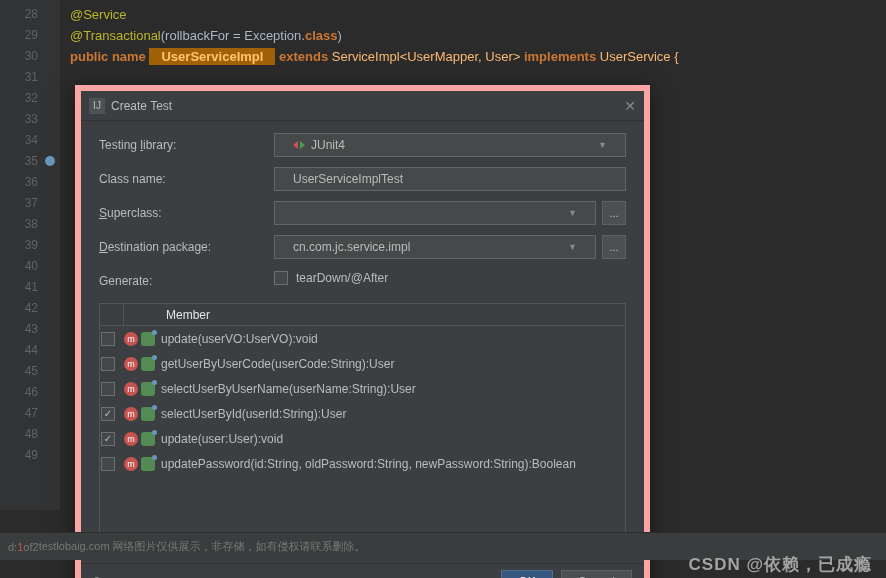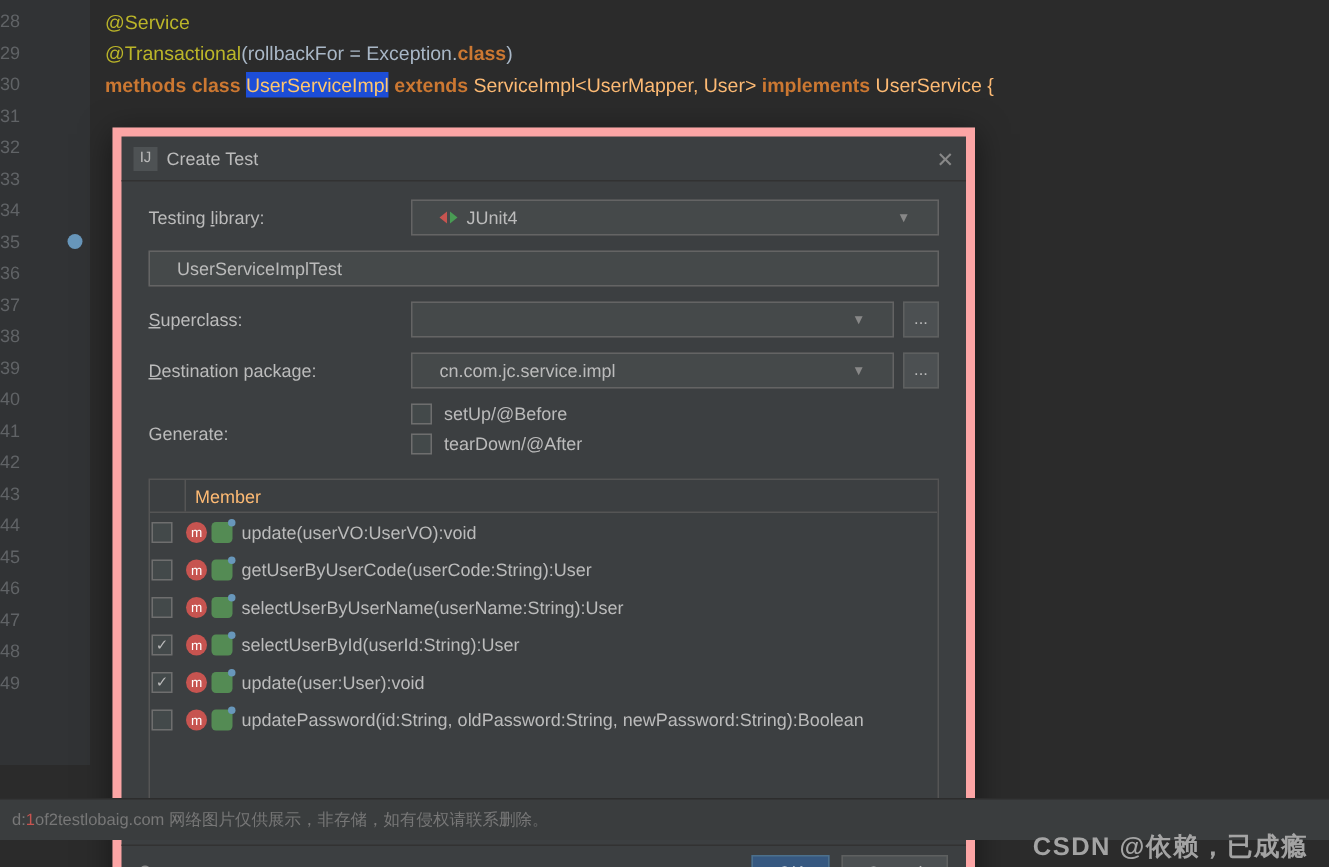--- a/index.html
+++ b/index.html
@@ -1,44 +1,44 @@
 <!DOCTYPE html>
 <html><head>
 <meta charset="utf-8">
 <style>
 * { box-sizing: border-box; margin: 0; padding: 0; font-family: "Segoe UI", sans-serif; }
 body { background: #2b2b2b; width: 886px; height: 578px; overflow: hidden; position: relative; }
 .editor { position: absolute; top: 0; left: 0; right: 0; height: 510px; display: flex; }
-.gutter { width: 60px; background: #313335; color: #606366; font-size: 12px; padding-top: 4px; }
+.gutter { width: 60px; background: #313335; color: #606366; font-size: 12px; text-align: right; padding-top: 4px; }
 .gutter div { height: 21px; line-height: 21px; padding-right: 22px; position: relative; }
 .gutter .icon { position: absolute; right: 3px; top: 3px; width: 14px; height: 14px; }
 .code { flex: 1; background: #2b2b2b; font-family: Consolas, monospace; font-size: 13px; color: #a9b7c6; padding-top: 4px; padding-left: 10px; }
 .code .line { height: 21px; line-height: 21px; white-space: pre; }
 .kw { color: #cc7832; font-weight: bold; }
 .ann { color: #bbb529; }
 .cls { color: #fdba74; }
-.hl { background: #1d4ed8; color: #ffc66d; padding: 1px 0; }
+.hl { background: #a16207; color: #ffc66d; padding: 1px 12px; font-weight: bold; }
 
 .dialog { position: absolute; left: 75px; top: 85px; width: 575px; height: 520px; background: #3c3f41; border: 6px solid #fca5a5; box-shadow: 0 4px 20px rgba(0,0,0,0.5); display: flex; flex-direction: column; }
 .titlebar { height: 30px; display: flex; align-items: center; padding: 0 8px; color: #bbb; font-size: 12px; border-bottom: 1px solid #323232; }
 .titlebar .ic { width: 16px; height: 16px; background: #4e5254; margin-right: 6px; display: inline-flex; align-items: center; justify-content: center; font-size: 10px; }
 .titlebar .close { margin-left: auto; cursor: pointer; color: #888; font-size: 14px; }
 .form { padding: 12px 18px; flex: 1; overflow: hidden; display: flex; flex-direction: column; }
 .row { display: flex; align-items: center; margin-bottom: 10px; min-height: 24px; }
 .lbl { width: 175px; color: #bbb; font-size: 12px; }
 .lbl .u { text-decoration: underline; }
 .field { flex: 1; display: flex; gap: 6px; }
 .select, .input { flex: 1; height: 24px; background: #45494a; border: 1px solid #646464; color: #bbb; font-size: 12px; padding: 0 18px; display: flex; align-items: center; }
 .select .arrow { margin-left: auto; color: #888; font-size: 9px; }
 .btn-sq { width: 24px; height: 24px; background: #4c5052; border: 1px solid #5e6060; color: #bbb; display: flex; align-items: center; justify-content: center; font-size: 11px; cursor: pointer; }
 .check-row { display: flex; align-items: center; color: #bbb; font-size: 12px; margin-bottom: 6px; }
 .checkbox { width: 14px; height: 14px; border: 1px solid #6e6e6e; background: #43494a; margin-right: 8px; display: inline-flex; align-items: center; justify-content: center; font-size: 10px; color: #bbb; }
 .checkbox.on::after { content: "✓"; }
 .table { flex: 1; border: 1px solid #555; background: #3c3f41; overflow: hidden; display: flex; flex-direction: column; }
-.thead { height: 22px; background: #3c3f41; border-bottom: 1px solid #555; display: flex; align-items: center; color: #fdba74; font-size: 12px; }
+.thead { height: 22px; background: #3c3f41; border-bottom: 1px solid #555; display: flex; align-items: center; color: #e5e5e5; font-size: 12px; gap: 36px; }
 .thead .c1 { width: 24px; border-right: 1px solid #555; height: 100%; }
 .thead .c2 { padding-left: 6px; }
 .tbody { flex: 1; overflow: hidden; }
 .trow { height: 25px; display: flex; align-items: center; font-size: 12px; color: #bbb; }
 .trow .c1 { width: 24px; display: flex; align-items: center; justify-content: center; }
 .trow .badges { display: flex; gap: 3px; margin-right: 6px; }
 .badge { width: 14px; height: 14px; border-radius: 50%; font-size: 9px; display: inline-flex; align-items: center; justify-content: center; color: #fff; }
 .badge.m { background: #c75450; }
 .badge.l { background: #548b54; border-radius: 3px; position: relative; }
 .badge.l::after { content: ""; position: absolute; top: -2px; right: -2px; width: 5px; height: 5px; background: #6897bb; border-radius: 50%; }
@@ -81,21 +81,21 @@
     <div>44</div>
     <div>45</div>
     <div>46</div>
     <div>47</div>
     <div>48</div>
     <div>49</div>
   </div>
   <div class="code">
     <div class="line"><span class="ann">@Service</span></div>
     <div class="line"><span class="ann">@Transactional</span><span>(rollbackFor = Exception.</span><span class="kw">class</span><span>)</span></div>
-    <div class="line"><span class="kw">methods class </span><span class="hl">UserServiceImpl</span><span class="kw"> extends </span><span class="cls">ServiceImpl&lt;UserMapper, User&gt;</span><span class="kw"> implements </span><span class="cls">UserService {</span></div>
+    <div class="line"><span class="kw">public name </span><span class="hl">UserServiceImpl</span><span class="kw"> extends </span><span class="cls">ServiceImpl&lt;UserMapper, User&gt;</span><span class="kw"> implements </span><span class="cls">UserService {</span></div>
   </div>
 </div>
 
 <div class="dialog">
   <div class="titlebar">
     <span class="ic">IJ</span>
     <span>Create Test</span>
     <span class="close">✕</span>
   </div>
   <div class="form">
@@ -103,20 +103,21 @@
       <div class="lbl"><span>Testing </span><span class="u">l</span><span>ibrary:</span></div>
       <div class="field">
         <div class="select">
           <span class="junit-ic"></span>
           <span>JUnit4</span>
             <span class="arrow">▼</span>
         </div>
       </div>
     </div>
     <div class="row">
+      <div class="lbl">Class name:</div>
       <div class="field">
           <input class="input" value="UserServiceImplTest" style="">
         </div>
     </div>
     <div class="row">
       <div class="lbl"><span class="u">S</span><span>uperclass:</span></div>
       <div class="field">
         <div class="select">
             <span></span>
             <span class="arrow">▼</span>
@@ -130,24 +131,20 @@
         <div class="select">
             <span>cn.com.jc.service.impl</span>
             <span class="arrow">▼</span>
           </div>
         <div class="btn-sq">...</div>
       </div>
     </div>
     <div class="row">
       <div class="lbl">Generate:</div>
       <div style="flex:1">
-        <div class="check-row">
-            <span class="checkbox"></span>
-            <span>set<span class="u">U</span>p/@Before</span>
-          </div>
         <div class="check-row">
             <span class="checkbox"></span>
             <span>tear<span class="u">D</span>own/@After</span>
           </div>
       </div>
     </div>
     <div class="table">
       <div class="thead">
         <div class="c1"></div>
           <div class="c2">Member</div>

